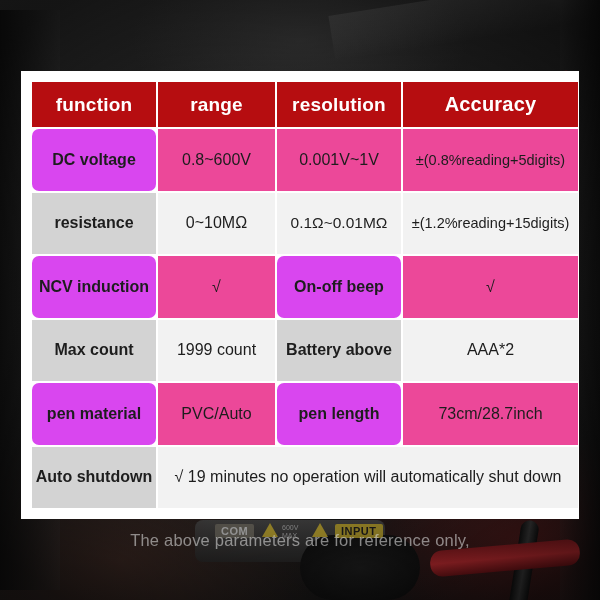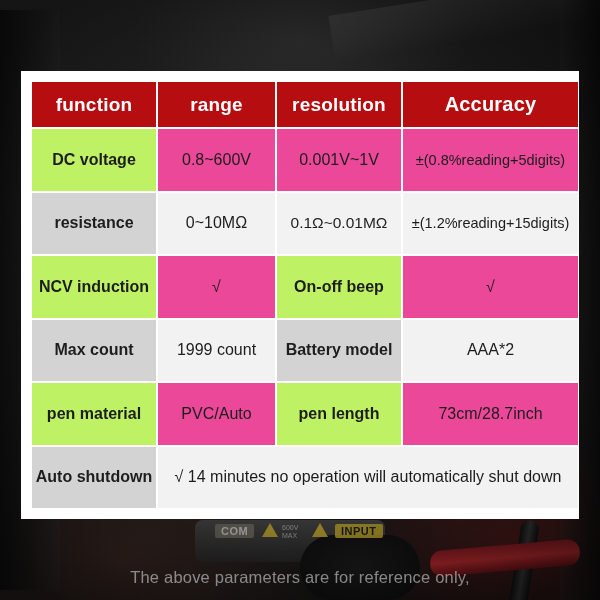--- a/index.html
+++ b/index.html
@@ -134,21 +134,21 @@
     font-size: 16px;
     color: #1d1d1d;
     padding: 0 3px;
     white-space: nowrap;
     overflow: hidden;
   }
 
   
   td.lbl { font-weight: bold; font-size: 16.5px; }
   td.lbl.odd  { background: #d3d3d3; }
-  td.lbl.even { background: #bef264; }
+  td.lbl.even { background: #d946ef; border-radius: 7px; }
 
   
   td.val { font-weight: normal; font-size: 17px; }
   td.val.odd  { background: #f2f2f2; }
   td.val.even { background: #ec4899; }
 
   td.val.small { font-size: 14.5px; }
   td.val.tight { font-size: 15.5px; }
   td.check { font-size: 19px; }
 
@@ -192,21 +192,20 @@
     position: absolute;
     left: 0;
     top: 527px;
     width: 600px;
     text-align: center;
     color: rgba(215,215,215,0.60);
     font-size: 16.5px;
     line-height: 26px;
     letter-spacing: .2px;
     pointer-events: none;
-    margin-top: 37px;
   }
 </style>
 </head>
 <body>
 
 <div id="stage">
 
   <div class="bg-layer"></div>
   <div class="bg-streak bg-s1"></div>
   <div class="bg-streak bg-s2"></div>
@@ -265,34 +264,34 @@
           <td class="val even check">√</td>
           <td class="lbl even">On-off beep</td>
           <td class="val even check">√</td>
         </tr>
 
 
 
         <tr>
           <td class="lbl odd">Max count</td>
           <td class="val odd">1999 count</td>
-          <td class="lbl odd">Battery model</td>
+          <td class="lbl odd">Battery above</td>
           <td class="val odd">AAA*2</td>
         </tr>
 
         <tr>
           <td class="lbl even">pen material</td>
           <td class="val even">PVC/Auto</td>
           <td class="lbl even">pen length</td>
           <td class="val even">73cm/28.7inch</td>
         </tr>
 
         <tr>
           <td class="lbl odd">Auto shutdown</td>
-          <td class="span-note" colspan="3">√ 14 minutes no operation will automatically shut down</td>
+          <td class="span-note" colspan="3">√ 19 minutes no operation will automatically shut down</td>
         </tr>
 
       </tbody>
     </table>
   </div>
 
   <div id="disclaimer">
     <div>The above parameters are for reference only,</div>
   </div>
 

